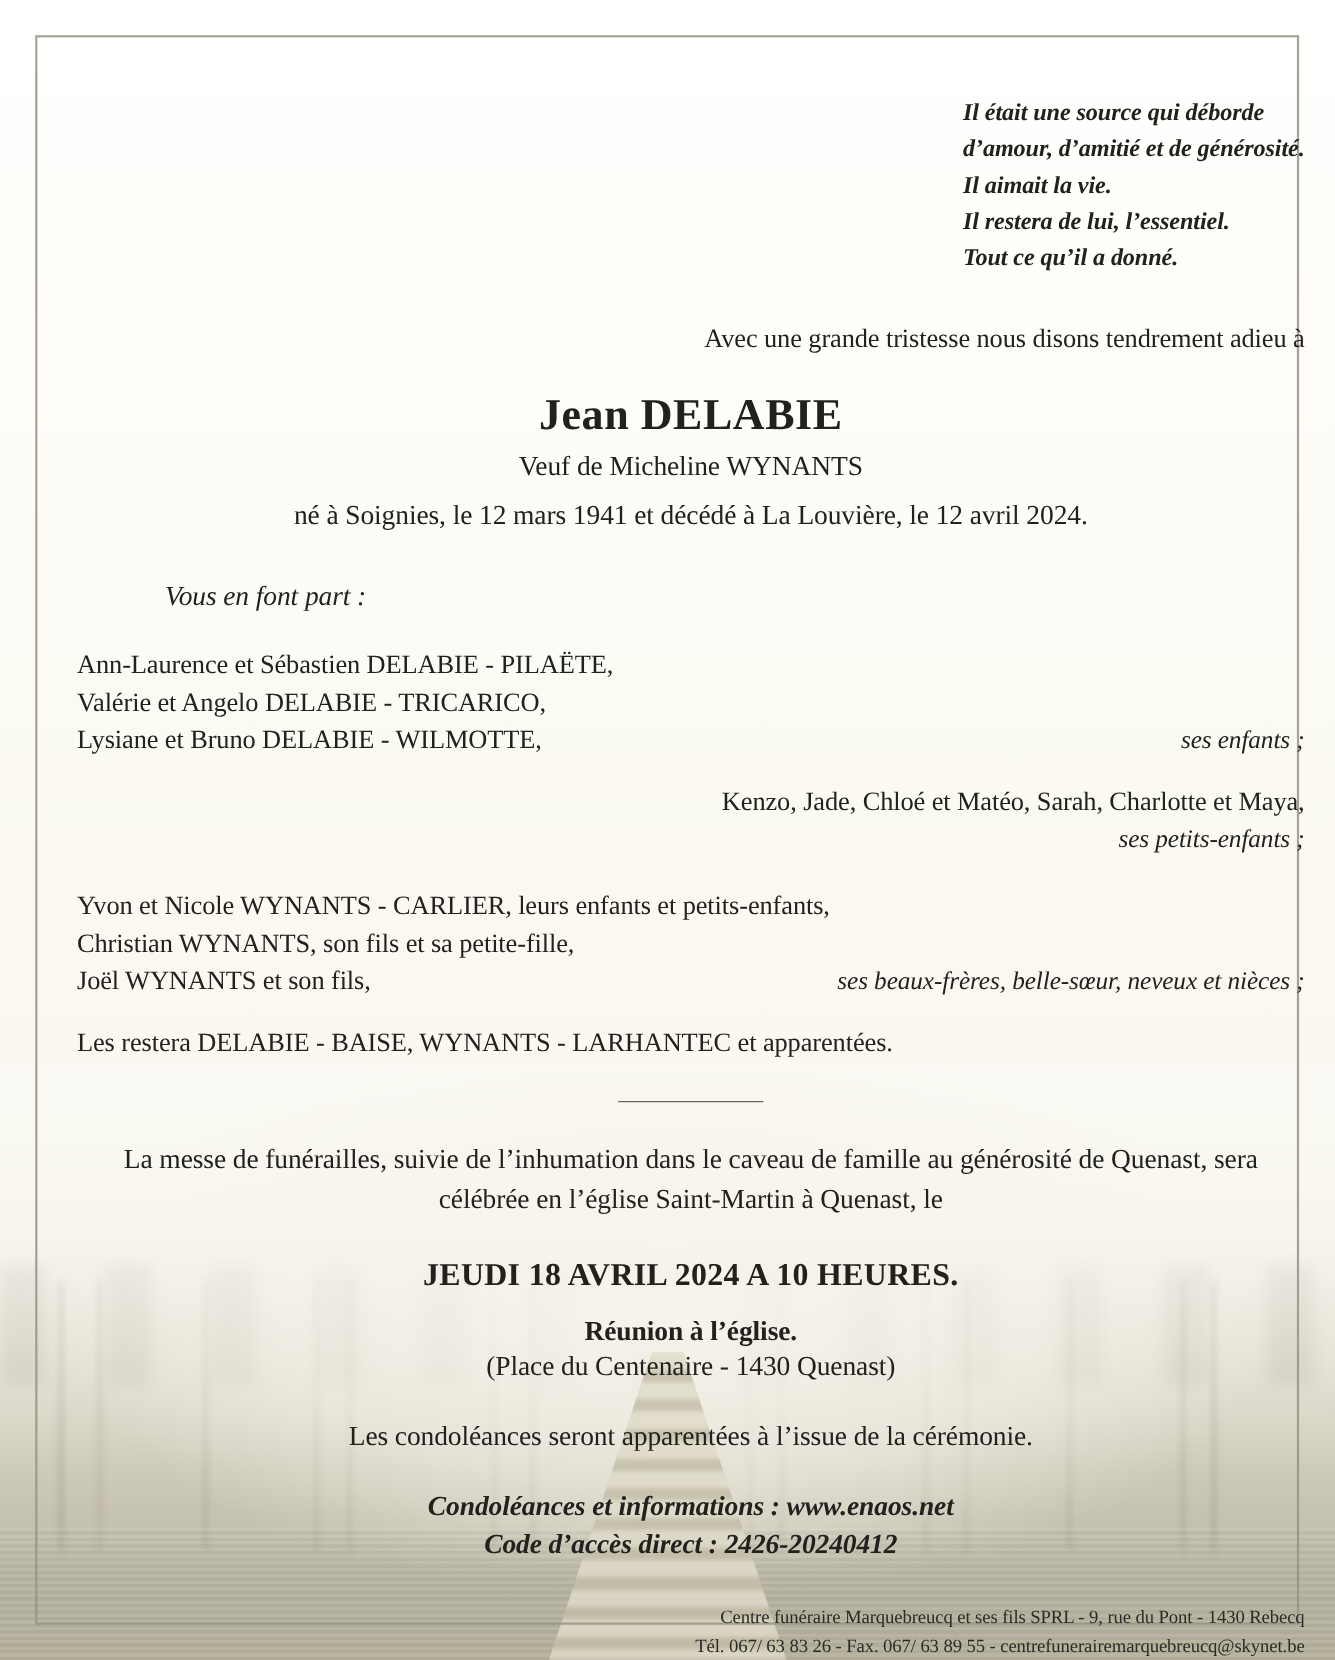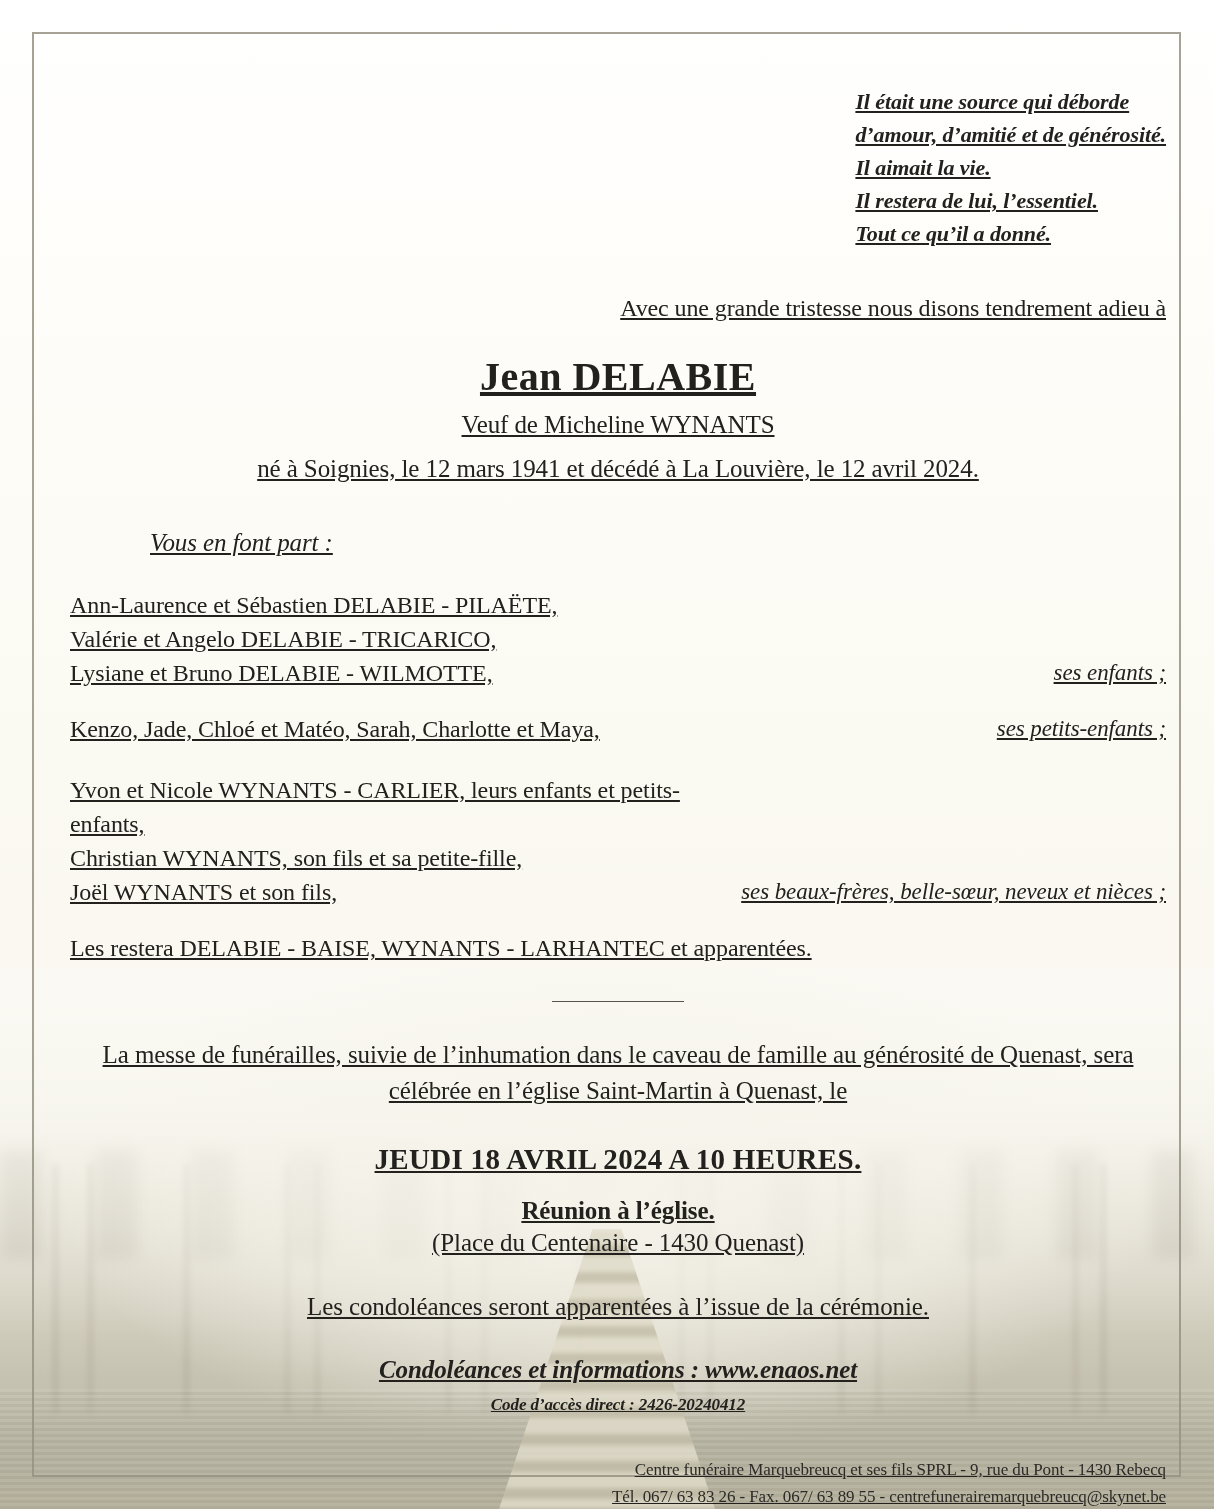--- a/index.html
+++ b/index.html
@@ -57,51 +57,50 @@
   
   .frame{
     position:absolute;left:32px;top:32px;right:33px;bottom:32px;
     border:2px solid rgba(150,146,130,.85);
     pointer-events:none;
   }
   
   .content{
     position:absolute;inset:0;
     box-sizing:border-box;
-    padding:0 48px 0 70px;
+    padding:0 28px 0 70px;
     display:flex;flex-direction:column;
     font-size:24px;line-height:34px;
     letter-spacing:-0.1px;
-    text-decoration:underline;
   }
   .epitaph{
     margin-top:85px;align-self:flex-end;
     font-style:italic;font-weight:bold;
     font-size:22px;line-height:33px;
     text-align:left;
   }
   .intro{margin-top:43px;text-align:right;line-height:30px;}
   .deceased-name{margin-top:30px;text-align:center;font-weight:bold;font-size:40px;line-height:48px;letter-spacing:.5px;}
   .veuf{margin-top:8px;text-align:center;line-height:32px;font-size:25px;}
   .dates{margin-top:12px;text-align:center;line-height:32px;font-size:25px;}
   .vous{margin-top:42px;margin-left:80px;font-style:italic;font-size:25px;line-height:32px;}
   .group{margin-top:29px;display:flex;justify-content:space-between;align-items:flex-end;}
-  .group.g2{margin-top:22px;}
+  .group.g2{margin-top:22px;flex-direction:column;}
   .group.g3{margin-top:27px;}
   .group .lines div{line-height:34px;}
   .relation{font-style:italic;font-size:23px;line-height:34px;white-space:nowrap;}
   .familles{margin-top:22px;line-height:34px;}
   .divider{margin:36px auto 0 auto;width:132px;border-top:1px solid #55544e;height:0;}
   .messe{margin-top:35px;text-align:center;line-height:36px;font-size:25px;}
   .jeudi{margin-top:31px;text-align:center;font-weight:bold;font-size:29px;line-height:38px;letter-spacing:.3px;}
   .reunion{margin-top:18px;text-align:center;font-weight:bold;font-size:25px;line-height:30px;}
   .place{margin-top:2px;text-align:center;font-size:25px;line-height:30px;}
   .condoleances{margin-top:34px;text-align:center;font-size:25px;line-height:30px;}
   .online-info{margin-top:32px;text-align:center;font-weight:bold;font-style:italic;font-size:25px;line-height:32px;}
-  .online-code{margin-top:3px;text-align:center;font-weight:bold;font-style:italic;font-size:17px;line-height:32px;}
+  .online-code{margin-top:3px;text-align:center;font-weight:bold;font-style:italic;font-size:25px;line-height:32px;}
   .footer{margin-top:35px;text-align:right;font-size:17px;line-height:27px;color:#2b2a26;}
 </style>
 </head>
 <body>
 
 <div class="page">
 
   <div class="photo">
     <div class="base"></div>
     <div class="canopy"></div>

